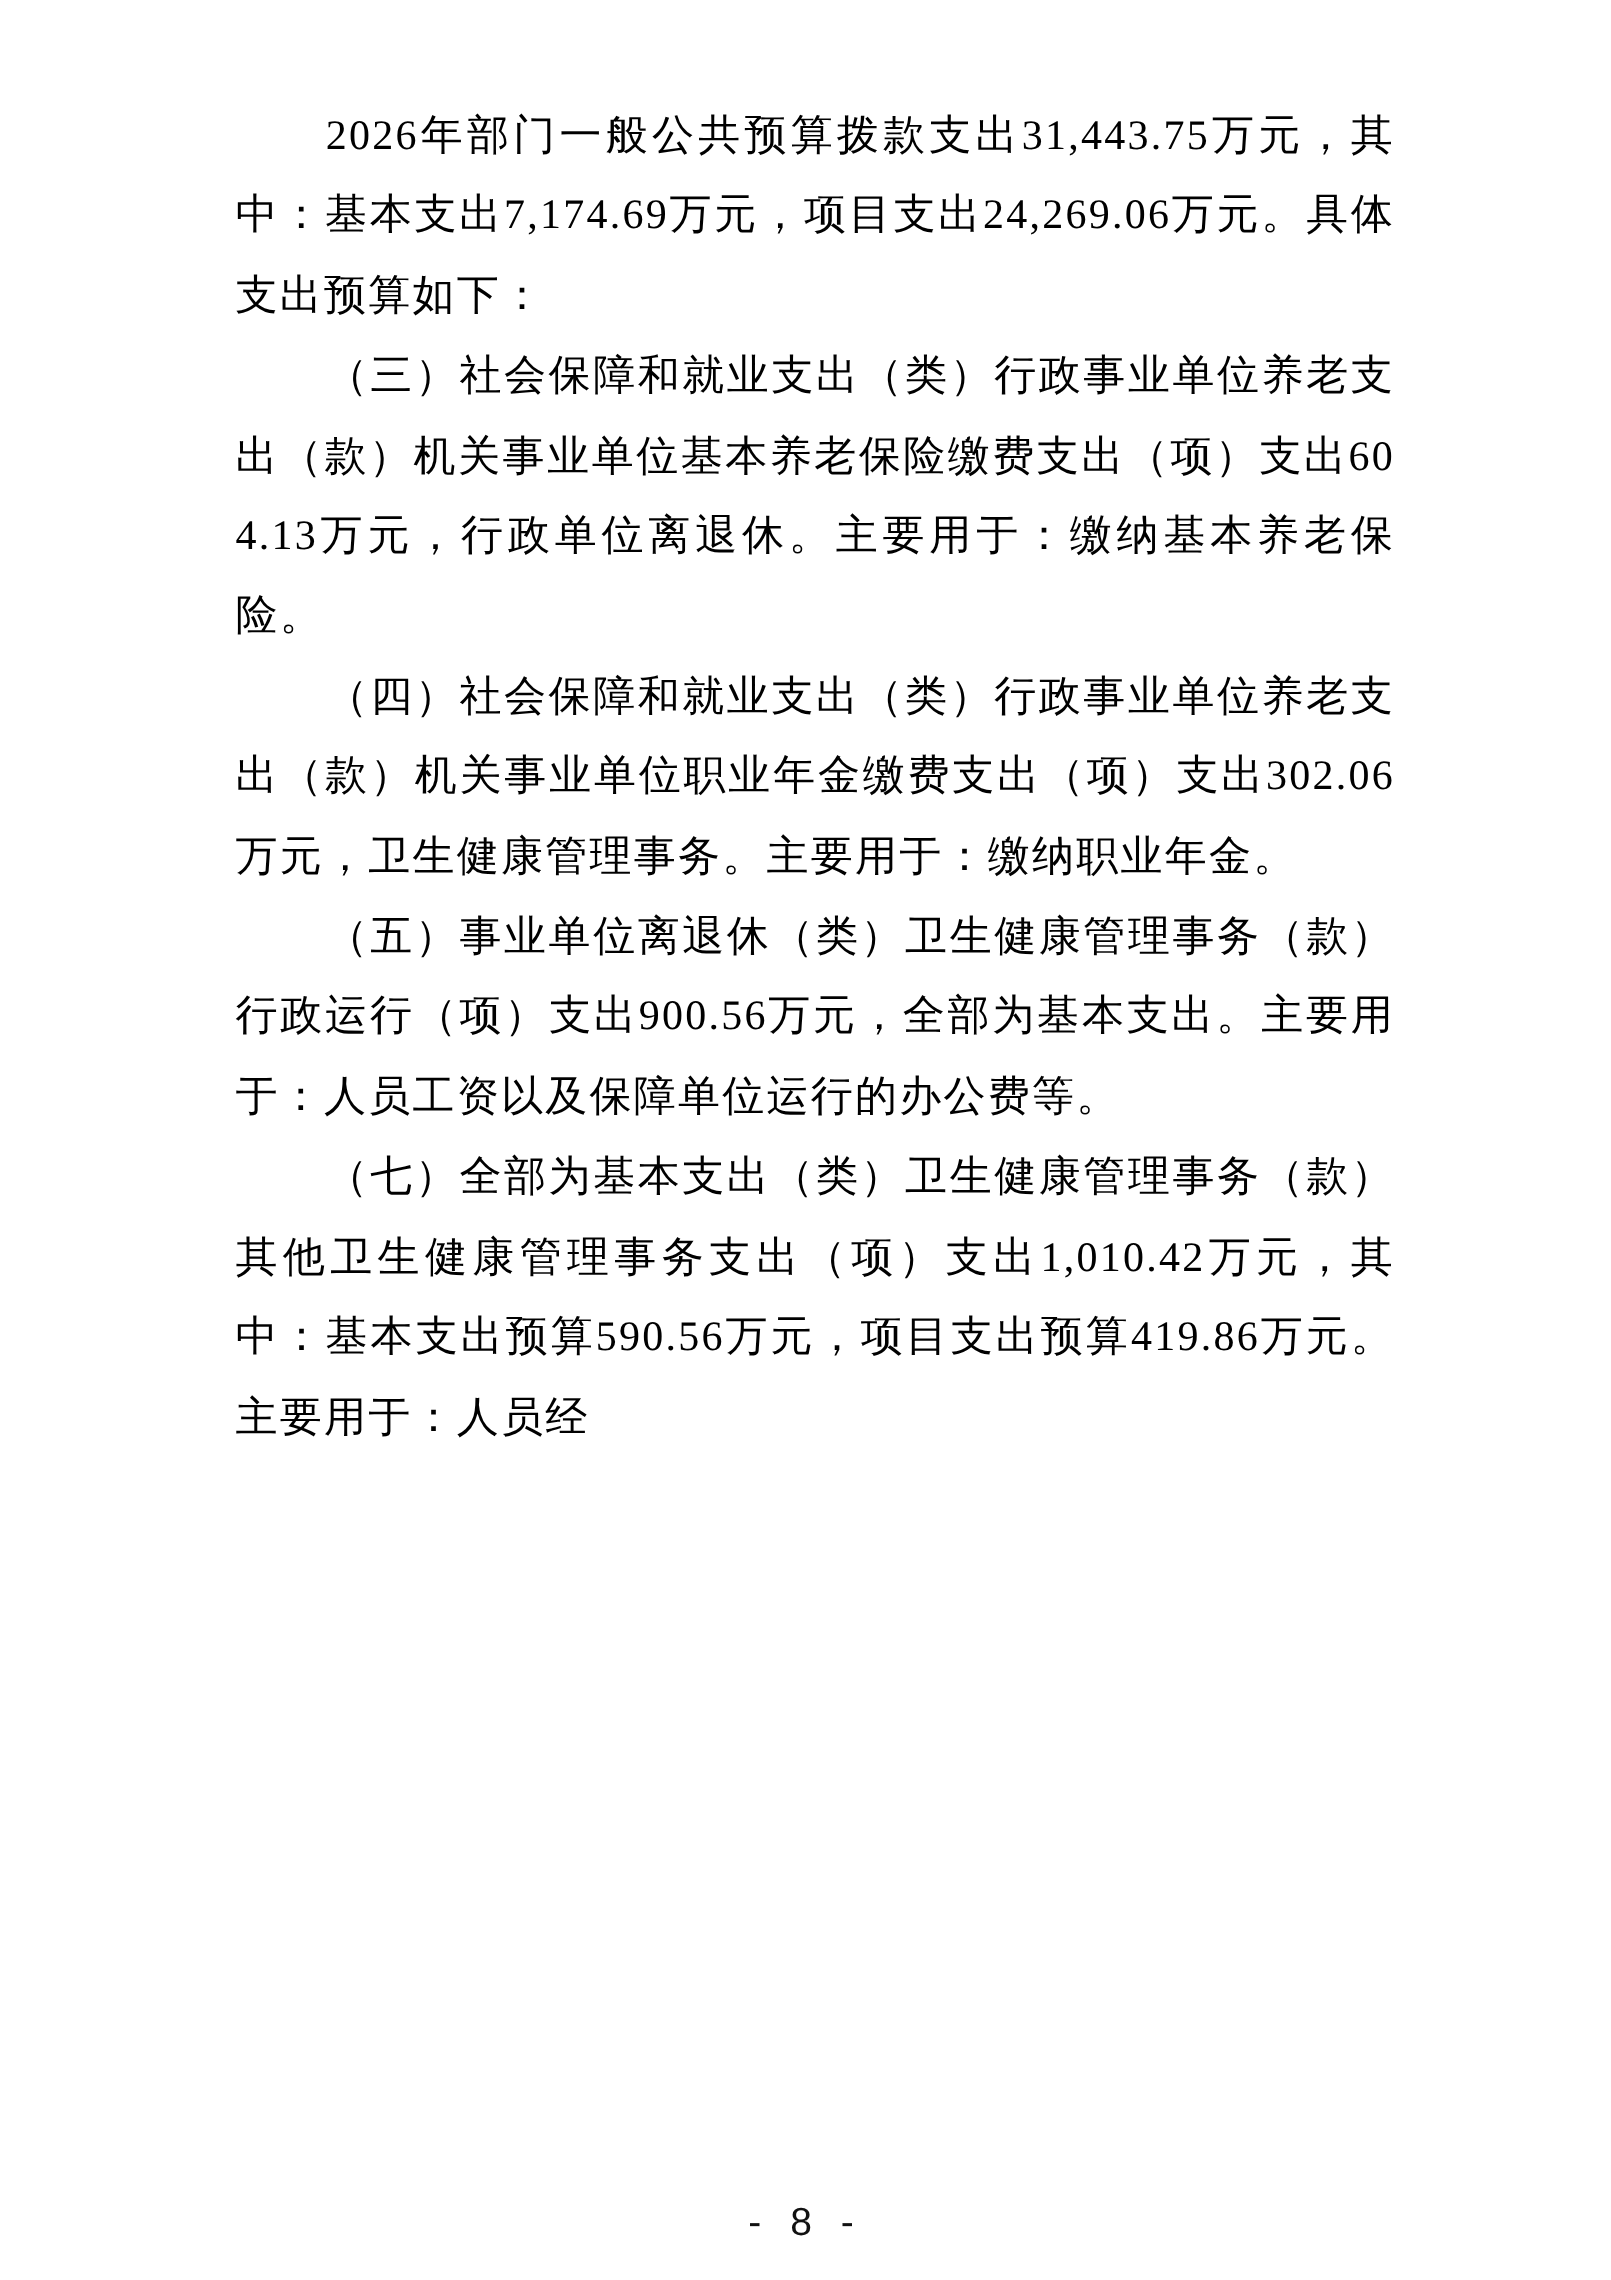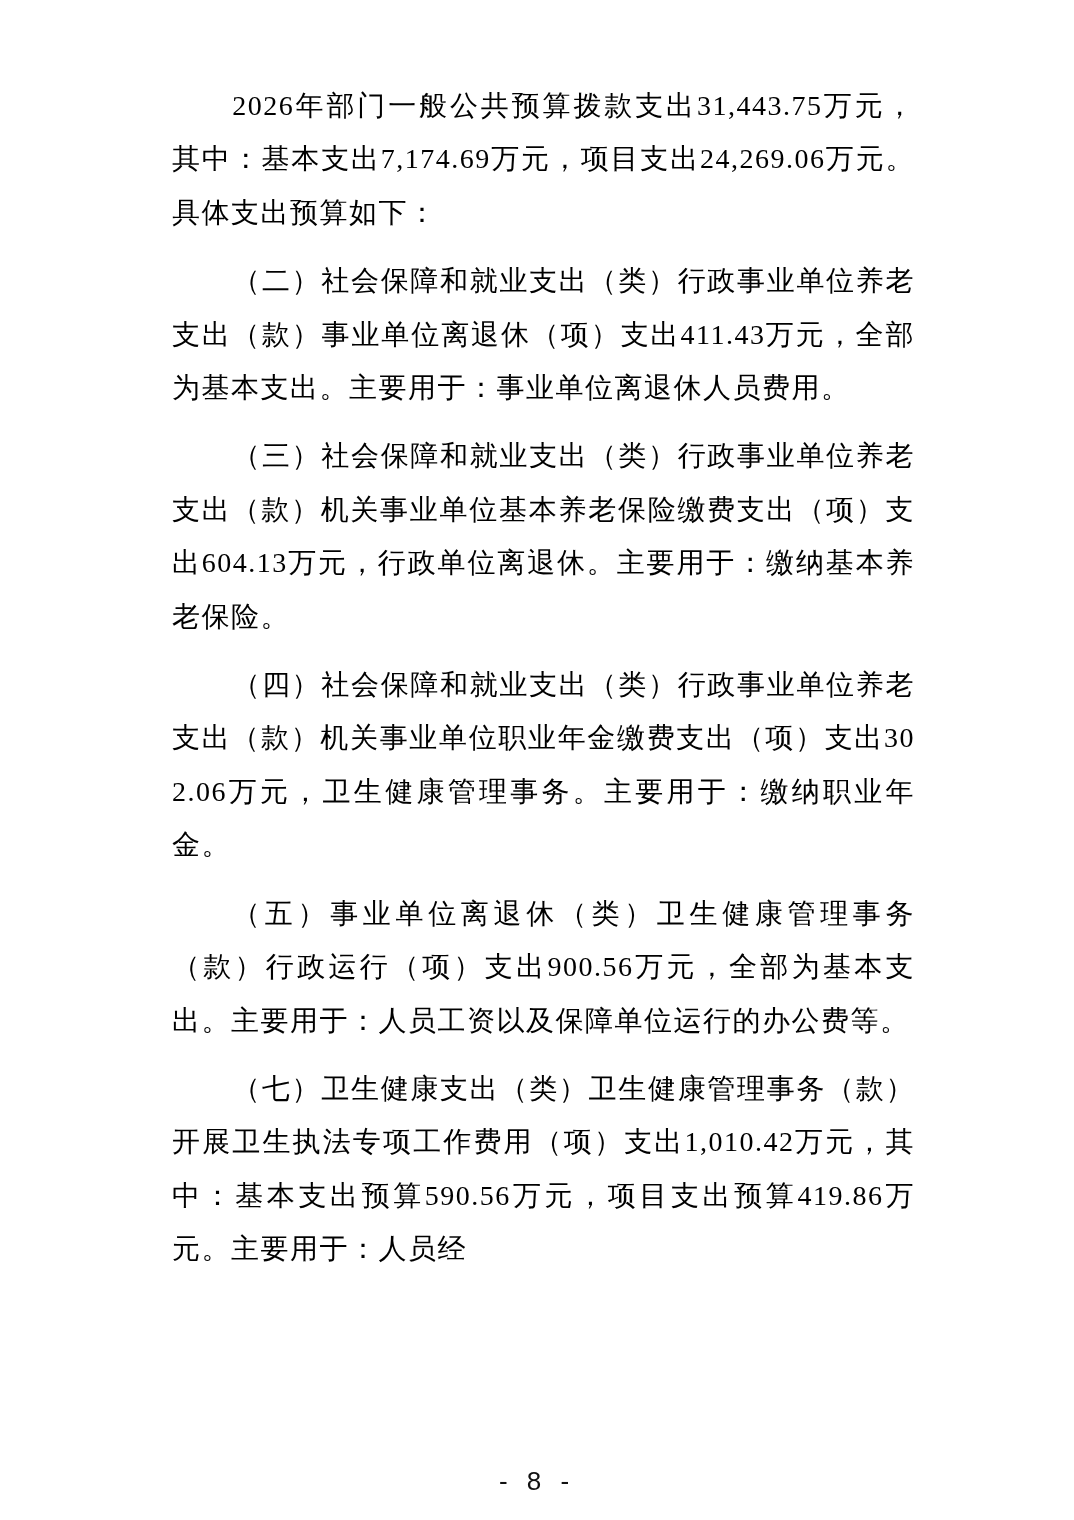--- a/index.html
+++ b/index.html
@@ -22,21 +22,21 @@
     height: 1520px;
     background: #ffffff;
   }
   .content {
     position: absolute;
     left: 157px;
     top: 64px;
     width: 773px;
   }
   .para {
-    margin: 15px;
+    margin: 0;
     padding: 0;
     font-size: 28px;
     line-height: 53.4px;
     color: #000000;
     text-align: justify;
     text-justify: inter-character;
     text-indent: 2.15em;
     letter-spacing: 1.5px;
     word-break: break-all;
     font-family: "Liberation Serif", serif;
@@ -54,22 +54,21 @@
     color: #111111;
     letter-spacing: 6px;
   }
 </style>
 </head>
 <body>
 
 <div class="page">
   <main class="content">
       <p class="para">2026年部门一般公共预算拨款支出31,443.75万元，其中：基本支出7,174.69万元，项目支出24,269.06万元。具体支出预算如下：</p>
-      <p class="para">（二）社会保障和就业支出（类）行政事业单位养老支出（款）事业单位离退休（项）支出411.43万元，全部为基本支出。主要用于：事业单位离退休人员费用。</p>
       <p class="para">（三）社会保障和就业支出（类）行政事业单位养老支出（款）机关事业单位基本养老保险缴费支出（项）支出604.13万元，行政单位离退休。主要用于：缴纳基本养老保险。</p>
       <p class="para">（四）社会保障和就业支出（类）行政事业单位养老支出（款）机关事业单位职业年金缴费支出（项）支出302.06万元，卫生健康管理事务。主要用于：缴纳职业年金。</p>
       <p class="para">（五）事业单位离退休（类）卫生健康管理事务（款）行政运行（项）支出900.56万元，全部为基本支出。主要用于：人员工资以及保障单位运行的办公费等。</p>
-      <p class="para">（七）卫生健康支出（类）卫生健康管理事务（款）开展卫生执法专项工作费用（项）支出1,010.42万元，其中：基本支出预算590.56万元，项目支出预算419.86万元。主要用于：人员经</p>
+      <p class="para">（七）全部为基本支出（类）卫生健康管理事务（款）其他卫生健康管理事务支出（项）支出1,010.42万元，其中：基本支出预算590.56万元，项目支出预算419.86万元。主要用于：人员经</p>
     </main>
   <footer class="page-footer">
     <span class="page-number">- 8 -</span>
   </footer>
 </div>
 
 </body></html>

